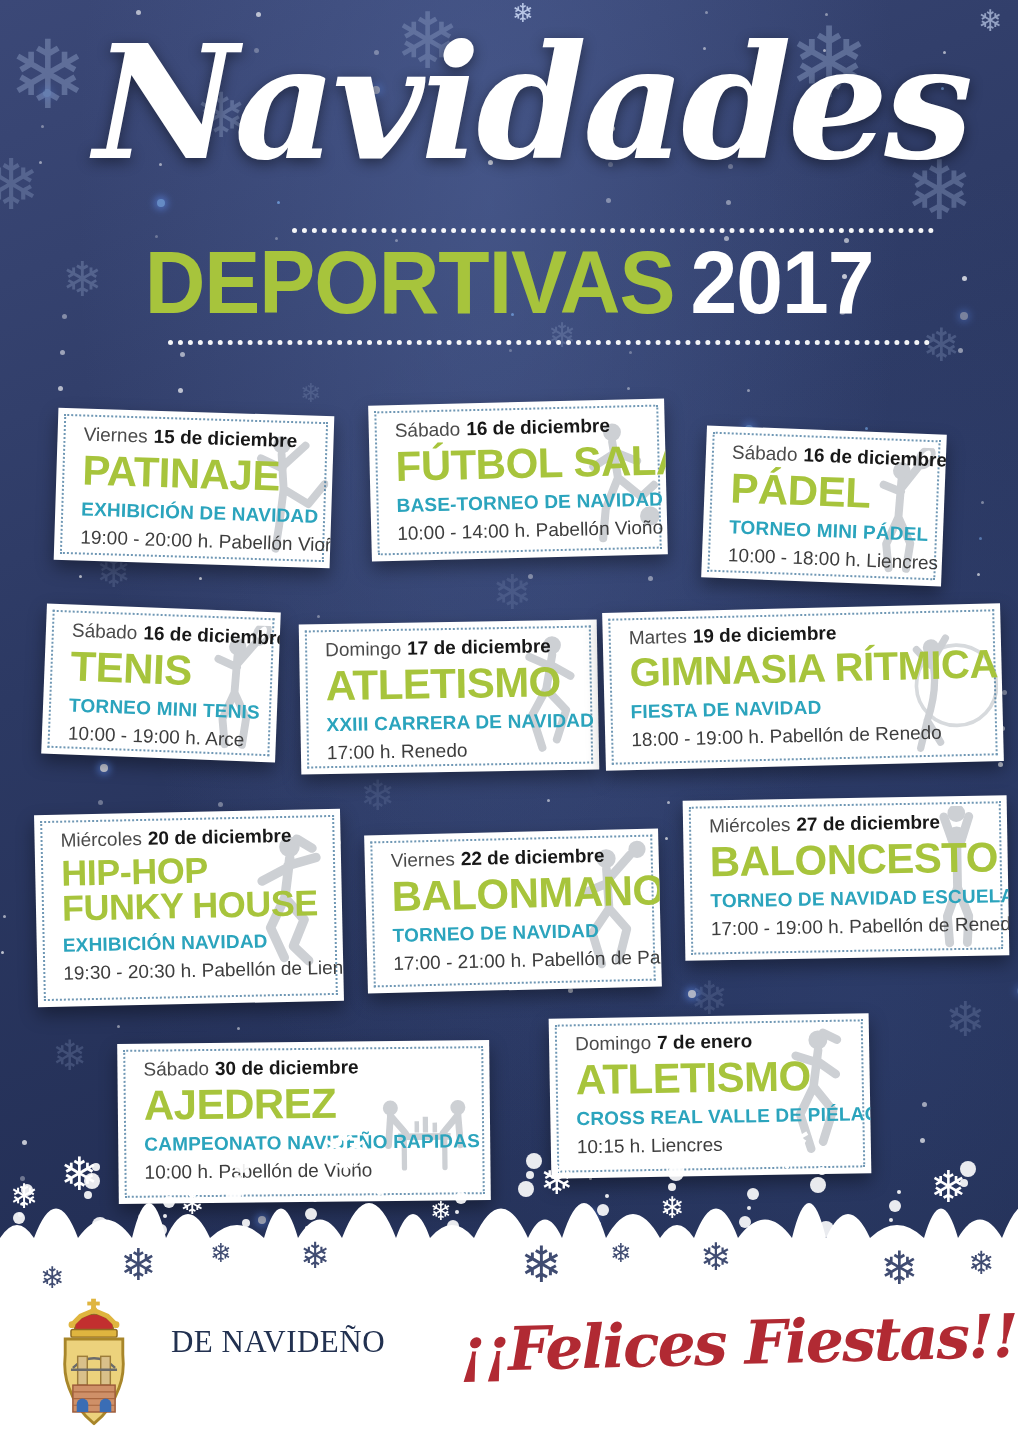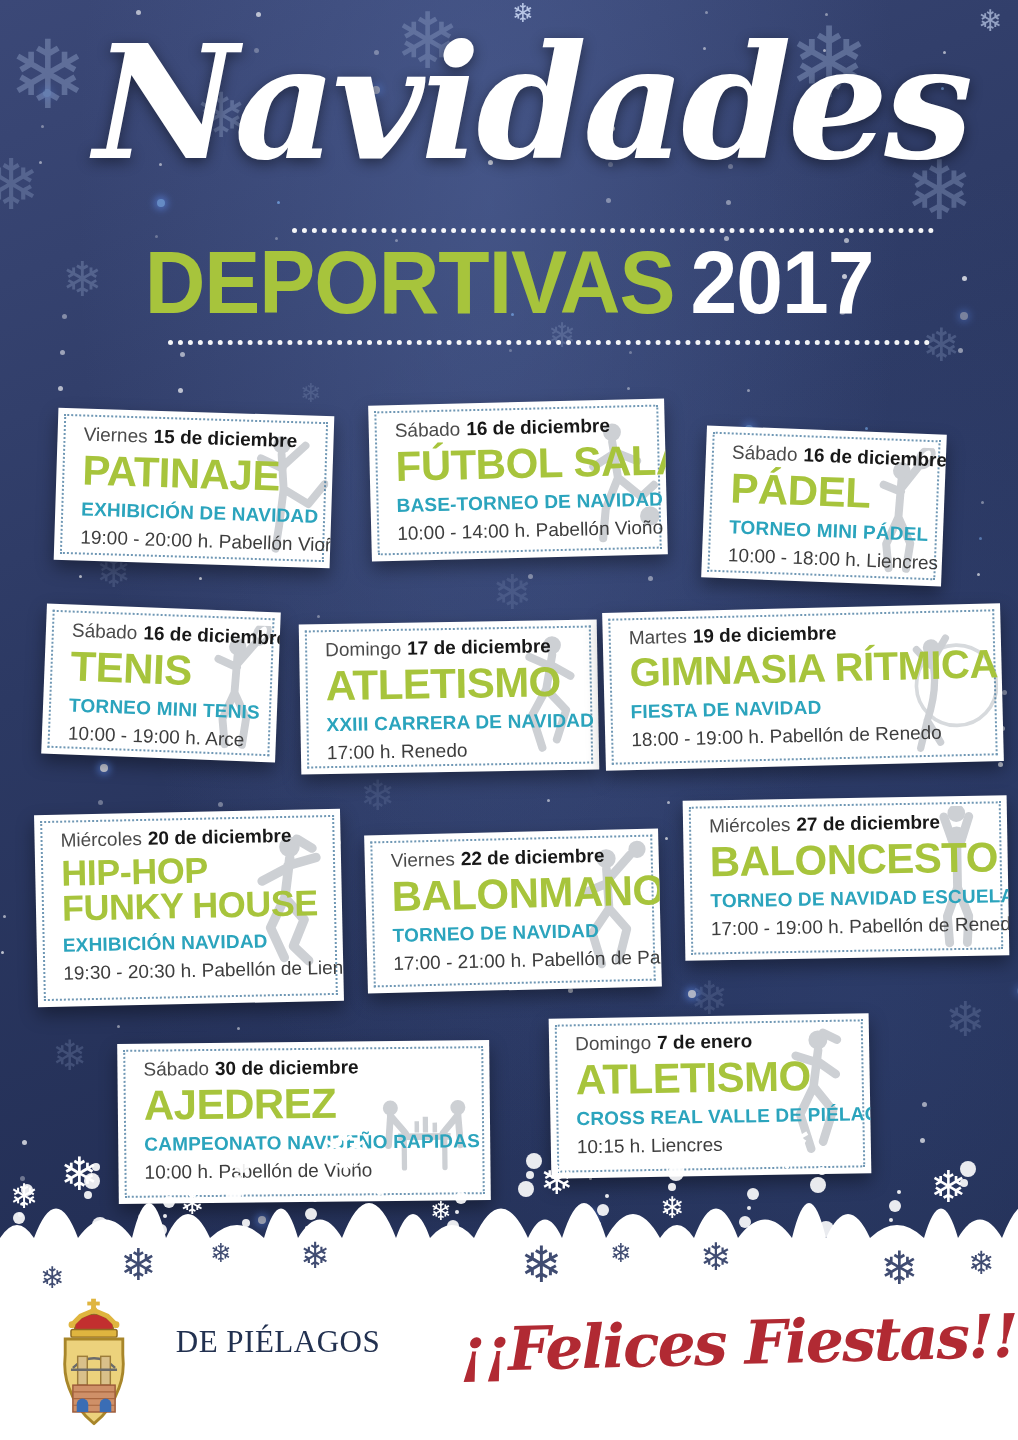--- a/index.html
+++ b/index.html
@@ -500,18 +500,18 @@
       <path d="M28,74 Q50,54 72,74" fill="none" stroke="#6b6b6b" stroke-width="2.5"></path>
       <rect x="33" y="62" width="10" height="30" fill="#d9c08a" stroke="#9c7c3a" stroke-width="1.5"></rect>
       <rect x="57" y="62" width="10" height="30" fill="#d9c08a" stroke="#9c7c3a" stroke-width="1.5"></rect>
       <line x1="26" y1="76" x2="74" y2="76" stroke="#6b6b6b" stroke-width="2.5"></line>
       <rect x="28" y="92" width="44" height="28" fill="#cf9068" stroke="#9c5a3a" stroke-width="1.5"></rect>
       <path d="M28,99 H72 M28,106 H72 M28,113 H72" stroke="#a8653e" stroke-width="1.2"></path>
       <path d="M32,120 v-8 a6,6 0 0 1 12,0 v8 Z" fill="#3a6db5"></path>
       <path d="M56,120 v-8 a6,6 0 0 1 12,0 v8 Z" fill="#3a6db5"></path>
     </svg>
     <div class="orgname">
-      <div>DE PIÉLAGOS</div>
+      <div>DE NAVIDEÑO</div>
     </div>
     <div class="greeting">¡¡Felices Fiestas!!</div>
   </div>
 
 </div>
 
 </body></html>

